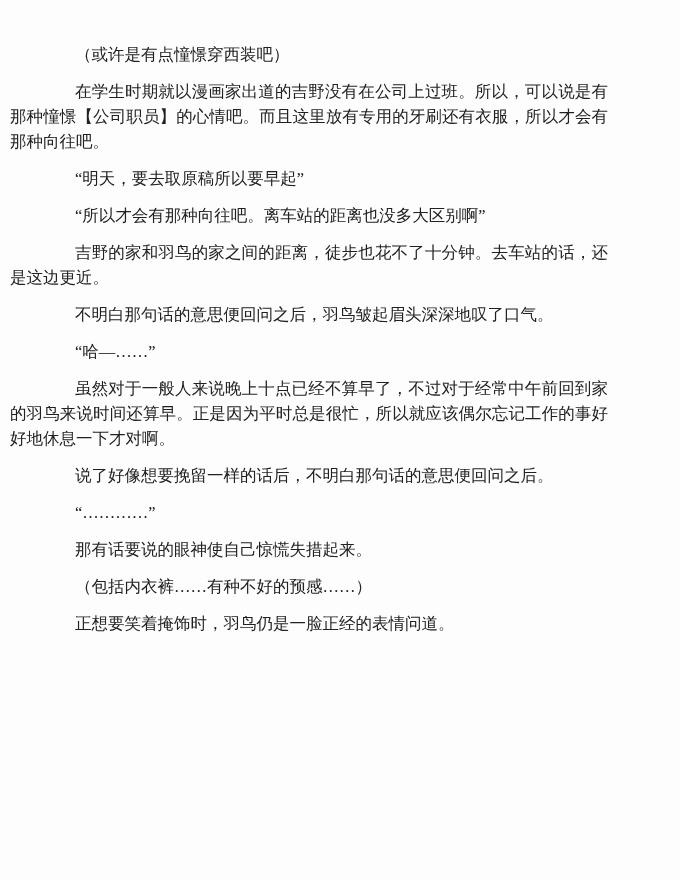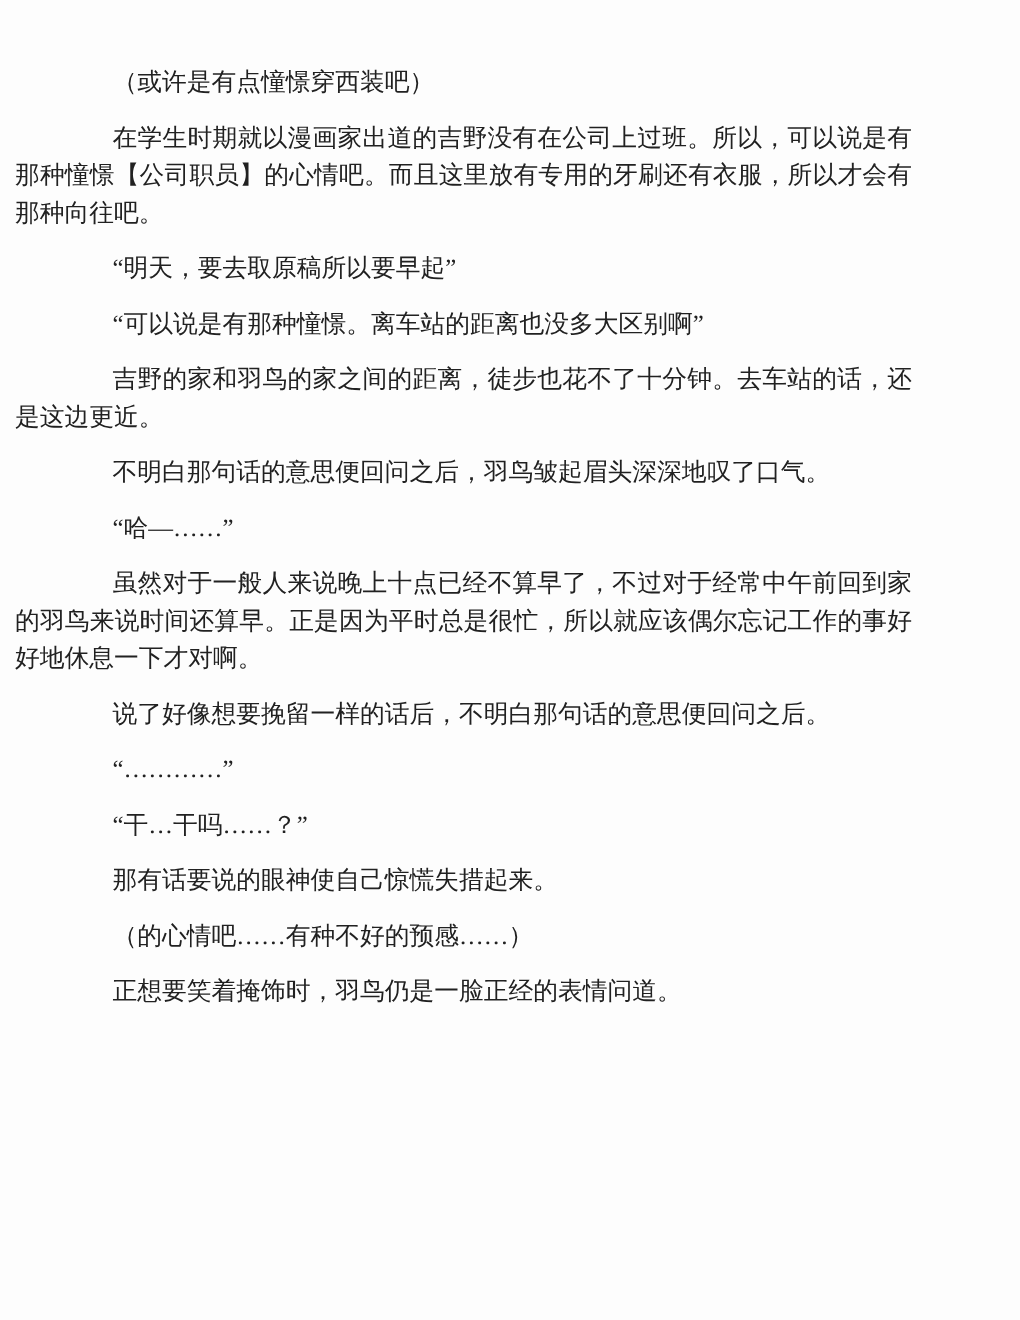--- a/index.html
+++ b/index.html
@@ -29,24 +29,23 @@
     word-break: break-all;
   }
 </style>
 </head>
 <body>
 
 <div class="page">
   <p>（或许是有点憧憬穿西装吧）</p>
   <p>在学生时期就以漫画家出道的吉野没有在公司上过班。所以，可以说是有那种憧憬【公司职员】的心情吧。而且这里放有专用的牙刷还有衣服，所以才会有那种向往吧。</p>
   <p>“明天，要去取原稿所以要早起”</p>
-  <p>“可以说是有那种憧憬。离车站的距离也没多大区别啊”</p>
+  <p>“所以才会有那种向往吧。离车站的距离也没多大区别啊”</p>
   <p>吉野的家和羽鸟的家之间的距离，徒步也花不了十分钟。去车站的话，还是这边更近。</p>
   <p>不明白那句话的意思便回问之后，羽鸟皱起眉头深深地叹了口气。</p>
   <p>“哈—……”</p>
   <p>虽然对于一般人来说晚上十点已经不算早了，不过对于经常中午前回到家的羽鸟来说时间还算早。正是因为平时总是很忙，所以就应该偶尔忘记工作的事好好地休息一下才对啊。</p>
   <p>说了好像想要挽留一样的话后，不明白那句话的意思便回问之后。</p>
   <p>“…………”</p>
-  <p>“干…干吗……？”</p>
   <p>那有话要说的眼神使自己惊慌失措起来。</p>
-  <p>（的心情吧……有种不好的预感……）</p>
+  <p>（包括内衣裤……有种不好的预感……）</p>
   <p>正想要笑着掩饰时，羽鸟仍是一脸正经的表情问道。</p>
 </div>
 
 </body></html>

